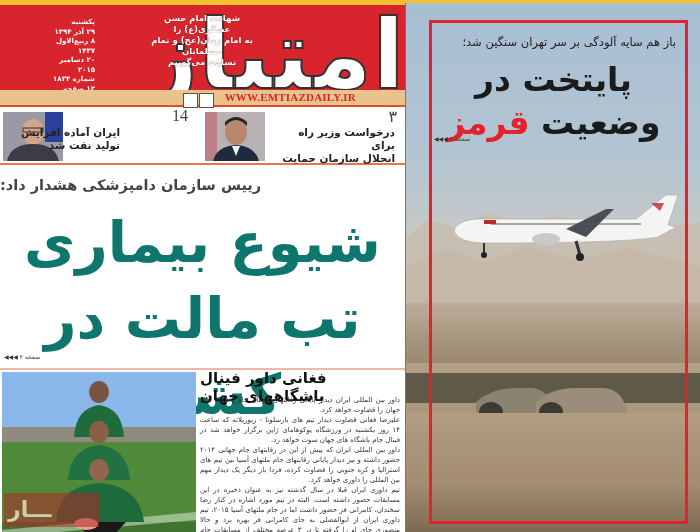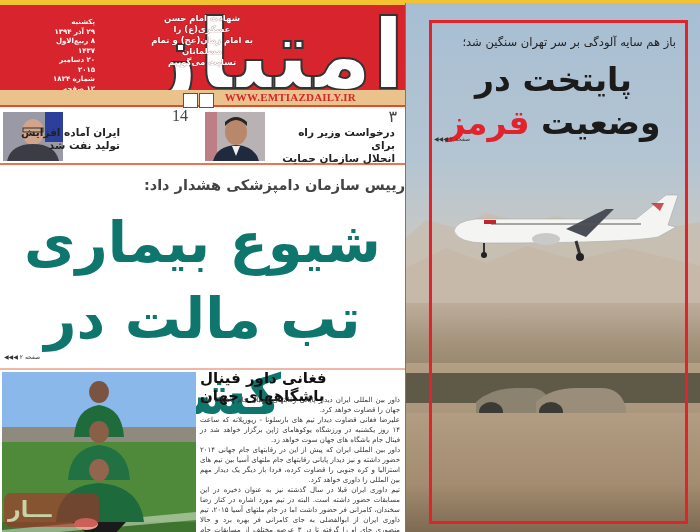--- a/index.html
+++ b/index.html
@@ -19,30 +19,30 @@
     .logo-box { position: absolute; width: 15px; height: 15px; background: #fff; border: 1px solid #555; }
     .condolence { position: absolute; left: 142px; top: 8px; width: 120px; color: #fff; font-size: 8.5px; line-height: 11px; text-align: center; direction: rtl; font-weight: bold; text-shadow: 0 0 1px #5a0f12; }
     .website { position: absolute; right: 10px; top: 86px; color: #d8242c; font-family: "Liberation Serif", serif; font-weight: bold; font-size: 11px; letter-spacing: 0.2px; text-align: center; }
 
     .teasers { position: absolute; left: 0; top: 104px; width: 405px; height: 56px; border-bottom: 2px solid #e97650; }
     .teaser { position: absolute; top: 0; height: 56px; }
     .teaser-num { position: absolute; font-family: "Liberation Serif", serif; font-size: 16px; color: #444; }
     .teaser-photo { position: absolute; top: 3px; width: 60px; height: 49px; overflow: hidden; }
     .teaser-text { position: absolute; top: 17px; direction: rtl; text-align: right; font-size: 10.5px; line-height: 13px; font-weight: bold; color: #222; }
 
-    .kicker { position: absolute; left: 0; top: 172px; width: 405px; text-align: right; direction: rtl; font-size: 14.5px; font-weight: bold; color: #444; }
+    .kicker { position: absolute; left: 0; top: 172px; width: 405px; text-align: left; direction: rtl; font-size: 14.5px; font-weight: bold; color: #444; }
     .headline { position: absolute; left: 0; top: 200px; width: 405px; text-align: center; direction: rtl; font-size: 56px; line-height: 76px; font-weight: bold; color: #0f766e; letter-spacing: -1px; }
     .page-ref { position: absolute; font-size: 6px; color: #333; direction: rtl; }
     .divider2 { position: absolute; left: 0; top: 363px; width: 405px; height: 2px; background: #f2b7a4; }
 
     .photo-refs { position: absolute; left: 2px; top: 367px; width: 194px; height: 165px; overflow: hidden; background: #7db0e5; }
     .story-title { position: absolute; left: 200px; top: 364px; width: 200px; direction: rtl; text-align: left; font-size: 15px; font-weight: bold; color: #111; }
     .story-body { position: absolute; left: 200px; top: 390px; width: 200px; direction: rtl; text-align: justify; font-size: 7px; line-height: 10px; color: #333; }
 
-    .watermark { position: absolute; left: 4px; top: 488px; width: 95px; height: 34px; background: rgba(180,40,40,0.55); color: #c9d2a8; font-size: 22px; font-weight: bold; direction: rtl; text-align: left; padding-left: 4px; line-height: 34px; border-radius: 7px; }
+    .watermark { position: absolute; left: 4px; top: 488px; width: 95px; height: 34px; background: rgba(180,40,40,0.55); color: #c9d2a8; font-size: 22px; font-weight: bold; direction: rtl; text-align: left; padding-left: 4px; line-height: 34px; }
 
     
     .right { position: absolute; left: 405px; top: 3px; width: 295px; height: 529px; overflow: hidden;
              background: linear-gradient(to bottom, #a7bed3 0%, #b4c5d2 30%, #c8c8c4 45%, #c7bcaa 58%, #b39f84 68%, #a8947a 80%, #9a8468 100%);
              border-left: 1px solid #777; }
     .frame { position: absolute; left: 23px; top: 17px; width: 259px; height: 504px; border: 3px solid #e3232c; }
     .r-kicker { position: absolute; left: 0; top: 32px; width: 270px; direction: rtl; text-align: right; font-size: 11.5px; font-weight: normal; color: #222; }
     .r-head1 { position: absolute; left: 0; top: 57px; width: 295px; direction: rtl; text-align: center; font-size: 33px; font-weight: bold; color: #1b1b1b; line-height: 40px; }
     .r-head2 { position: absolute; left: 0; top: 100px; width: 295px; direction: rtl; text-align: center; font-size: 33px; font-weight: bold; color: #1b1b1b; line-height: 40px; }
     .r-head2 .red { color: #e3232c; }

